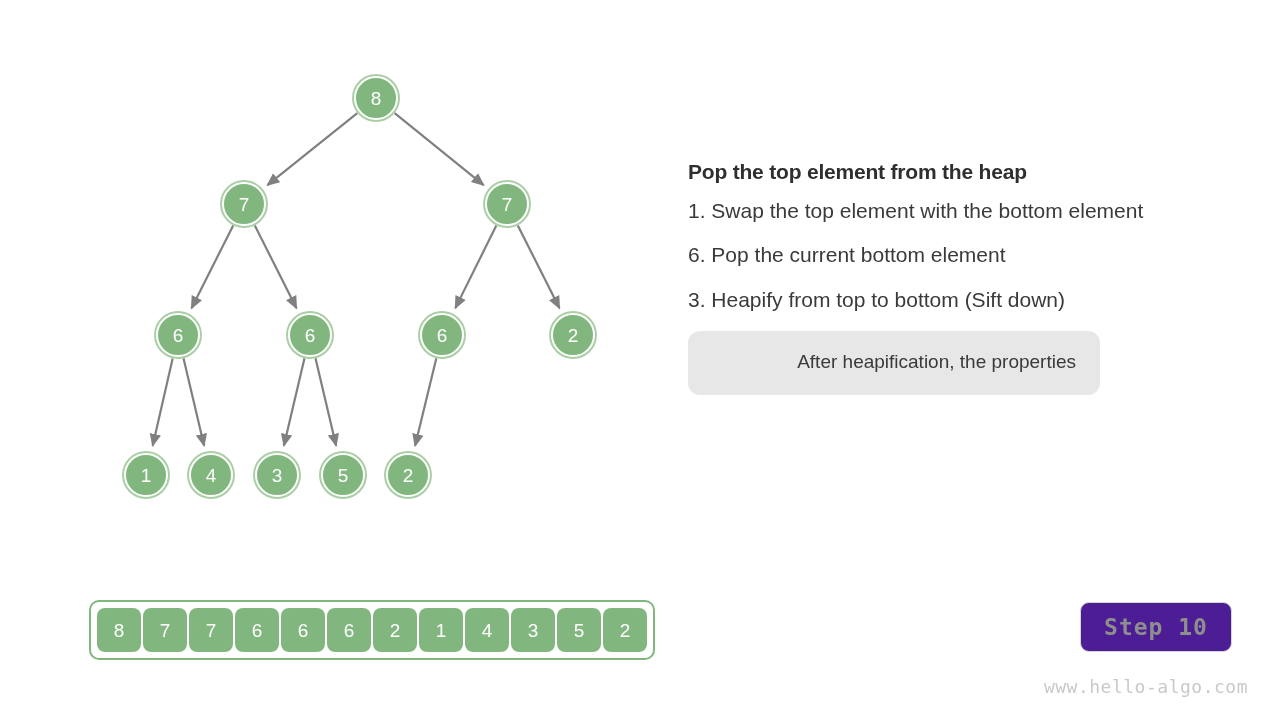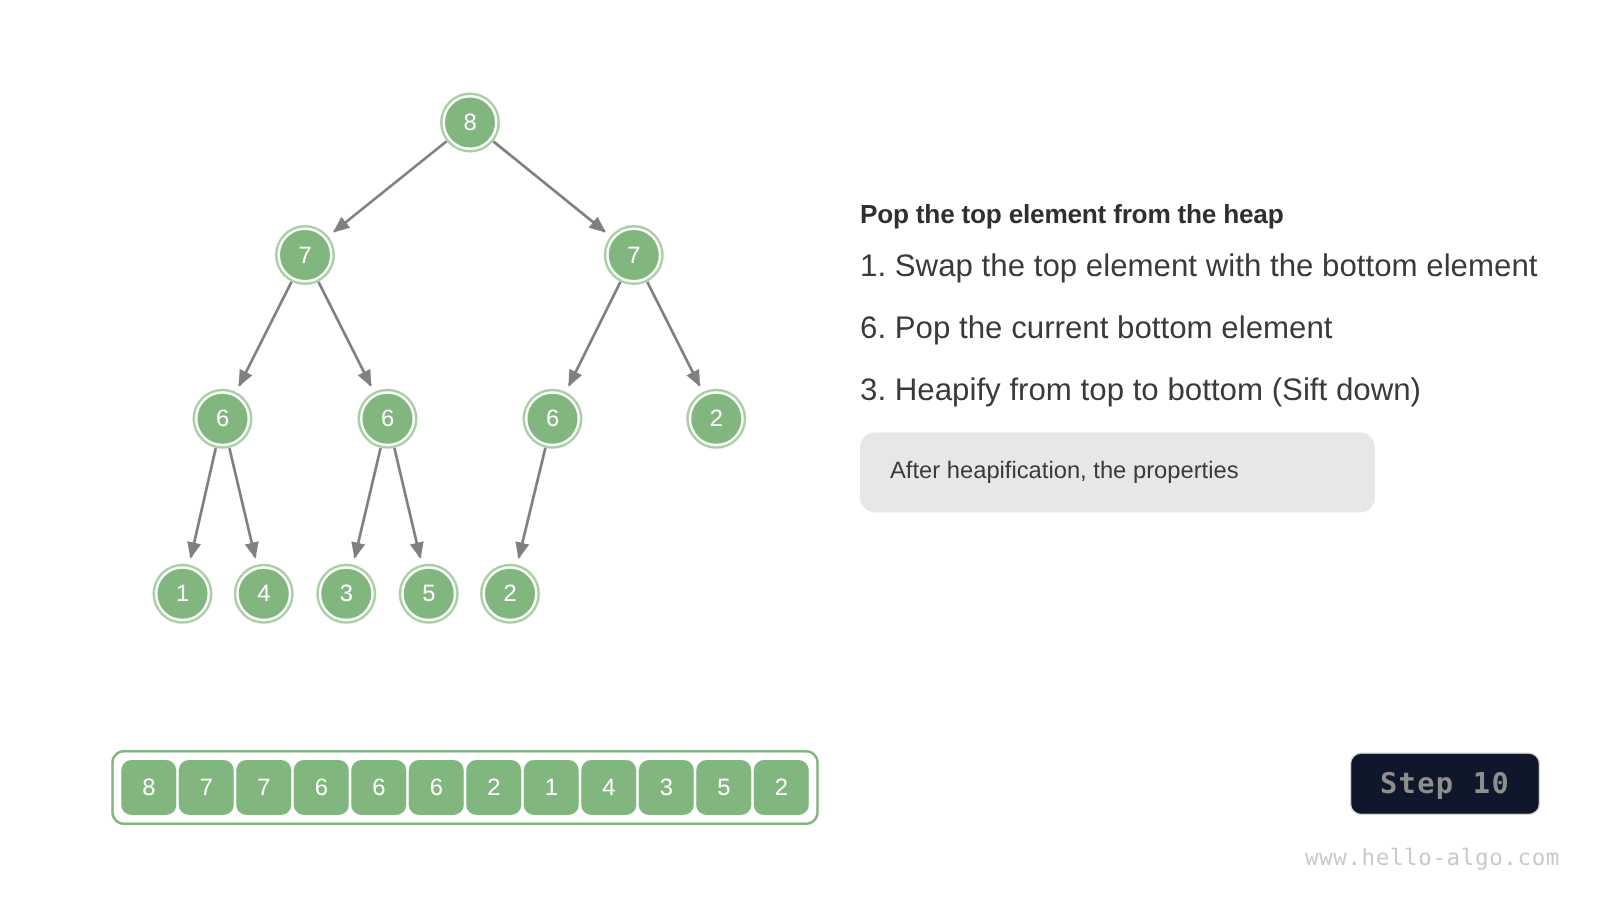--- a/index.html
+++ b/index.html
@@ -89,49 +89,50 @@
     width: 560px;
   }
   #info-title {
     font-size: 21px;
     font-weight: bold;
     color: #2f2f2f;
     margin: 0 0 14px 0;
     letter-spacing: -0.2px;
   }
   .info-step {
-    font-size: 25px;
+    font-size: 21px;
     color: #3a3a3a;
     margin: 0 0 18px 0;
     line-height: 1.25;
   }
   #note-box {
     margin-top: 14px;
     width: 412px;
     background: #e7e7e7;
     border-radius: 12px;
     padding: 17px 24px 19px 24px;
     box-sizing: border-box;
   }
   .note-line {
     font-size: 19px;
     color: #3a3a3a;
     line-height: 1.5;
+    text-align: right;
   }
 
   
   #step-badge {
     position: absolute;
     left: 1080px;
     top: 602px;
     width: 152px;
     height: 50px;
     border: 1px solid #d6d6d6;
     border-radius: 9px;
-    background: #0f172a;
+    background: #4c1d95;
     display: flex;
     align-items: center;
     justify-content: center;
     box-sizing: border-box;
   }
   #step-badge-label {
     font-family: "DejaVu Sans Mono", monospace;
     font-size: 23px;
     font-weight: bold;
     color: #8e8e8e;

